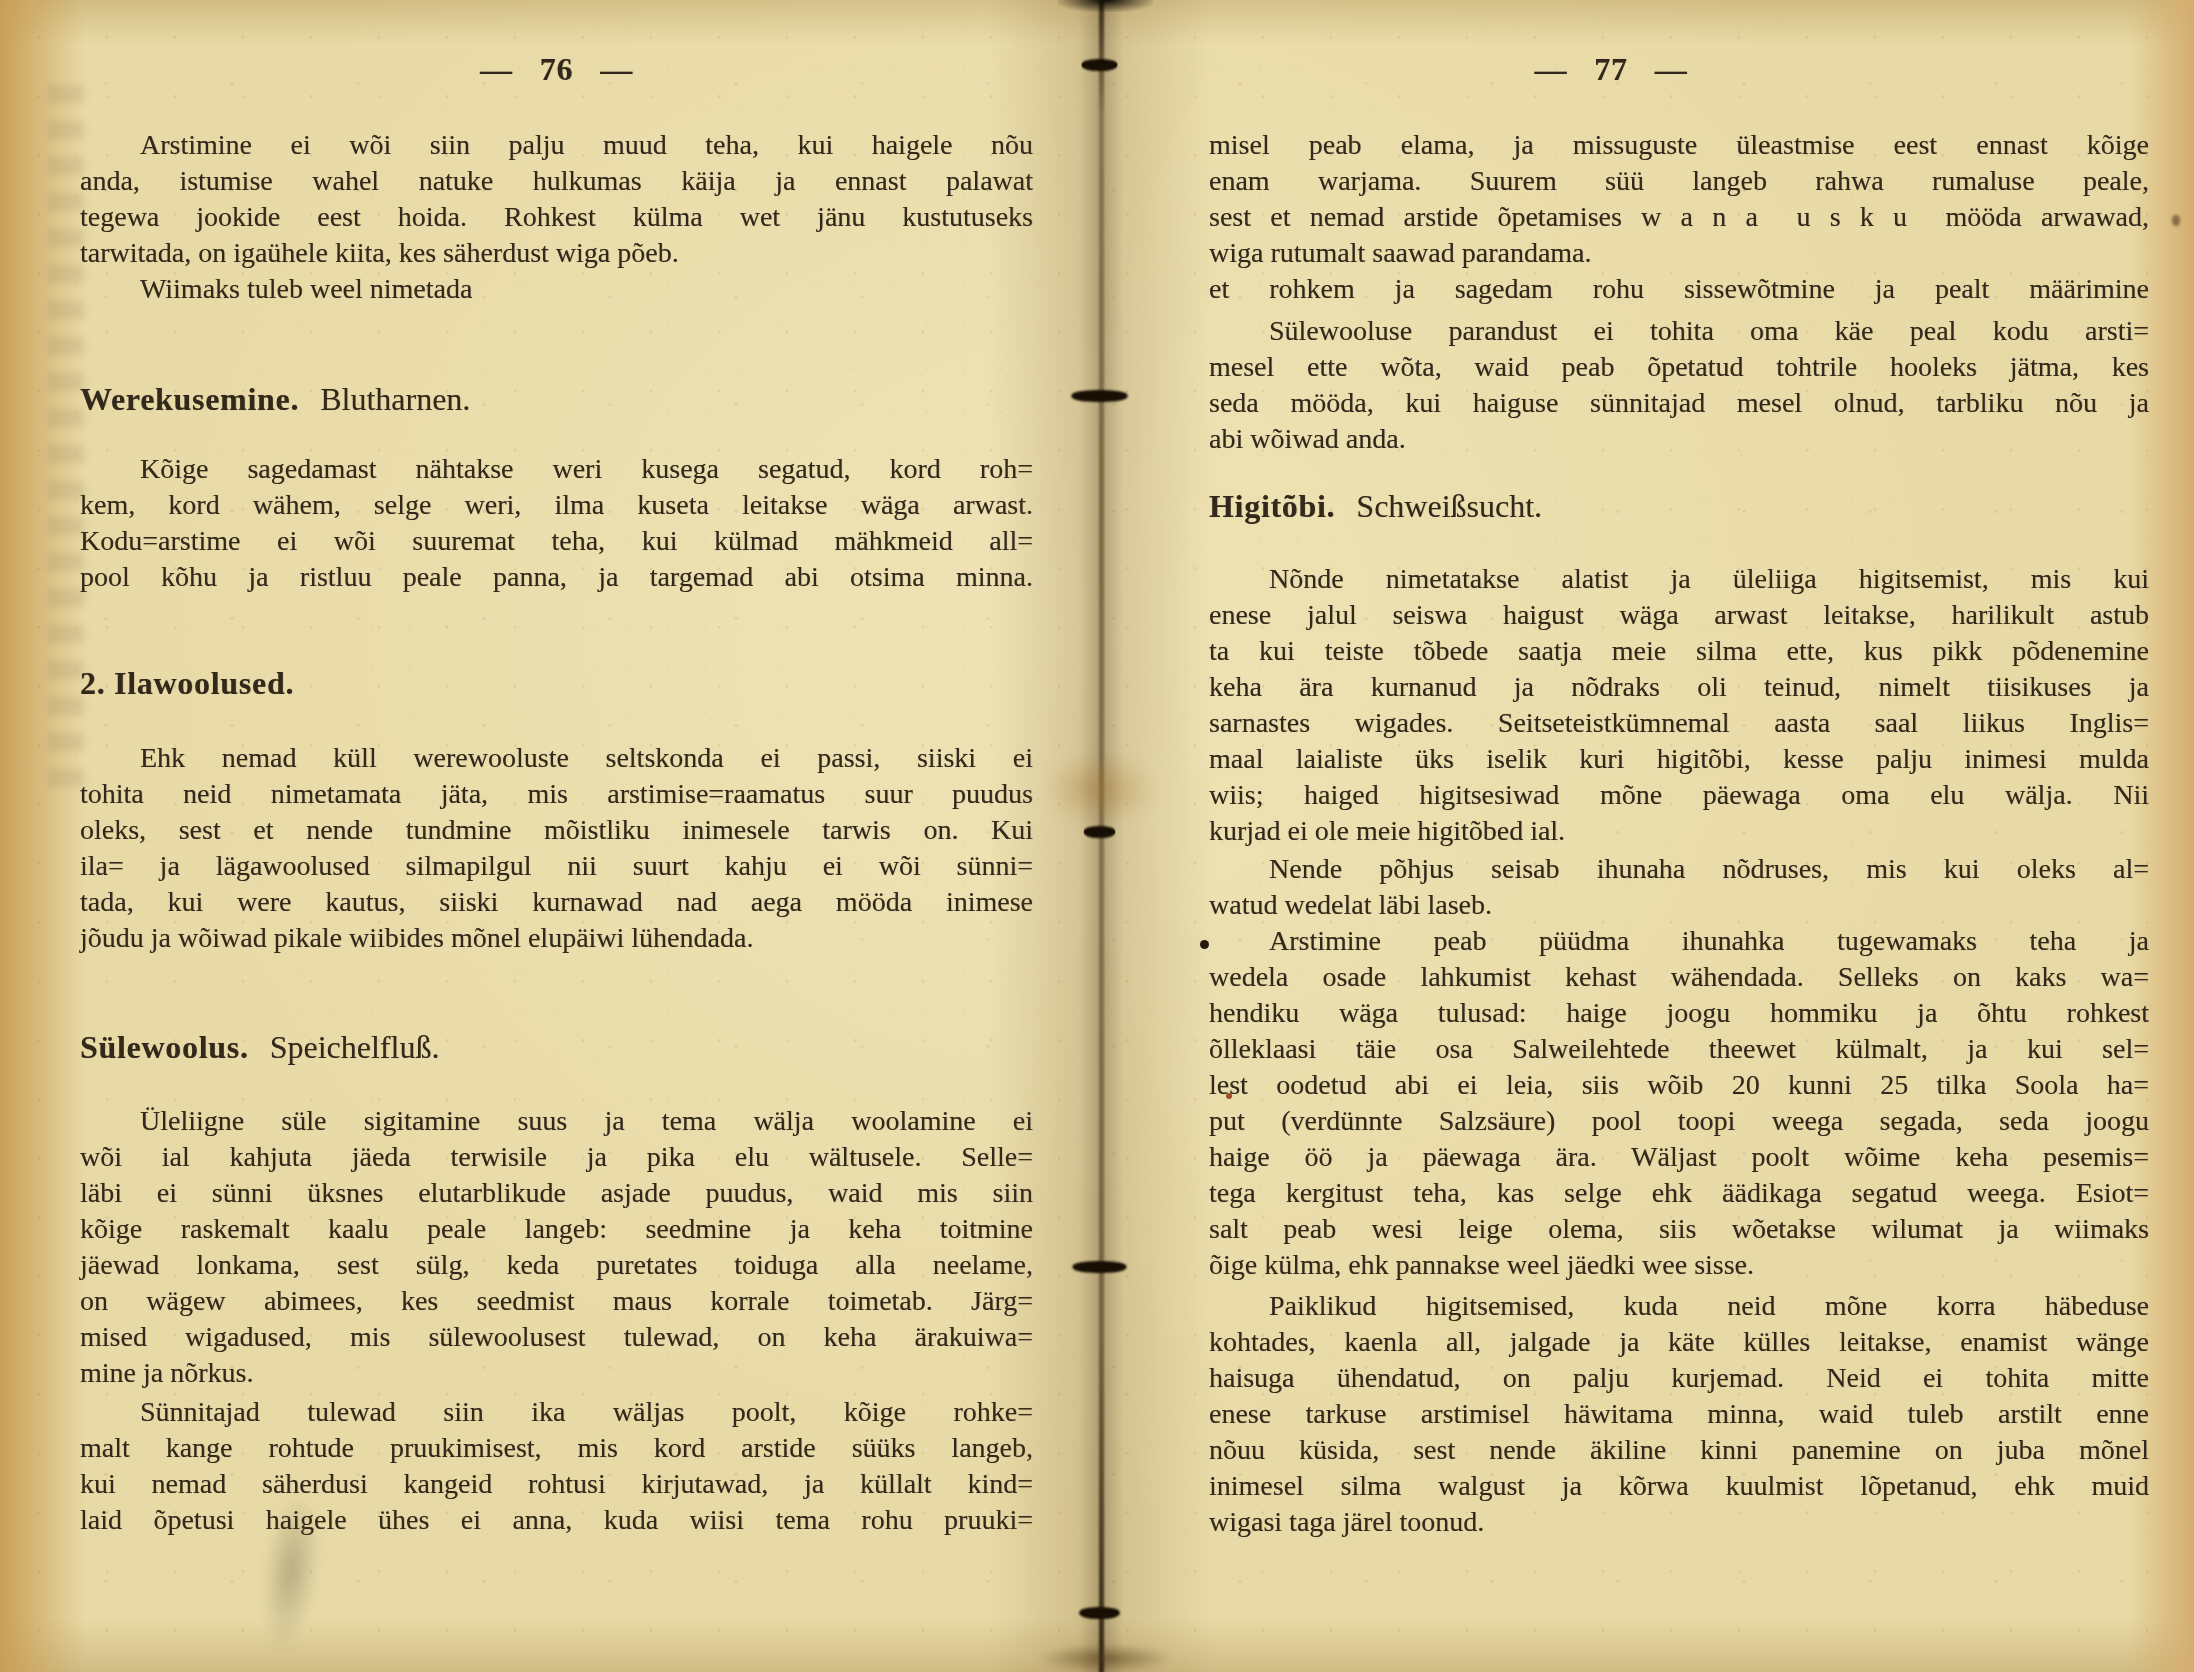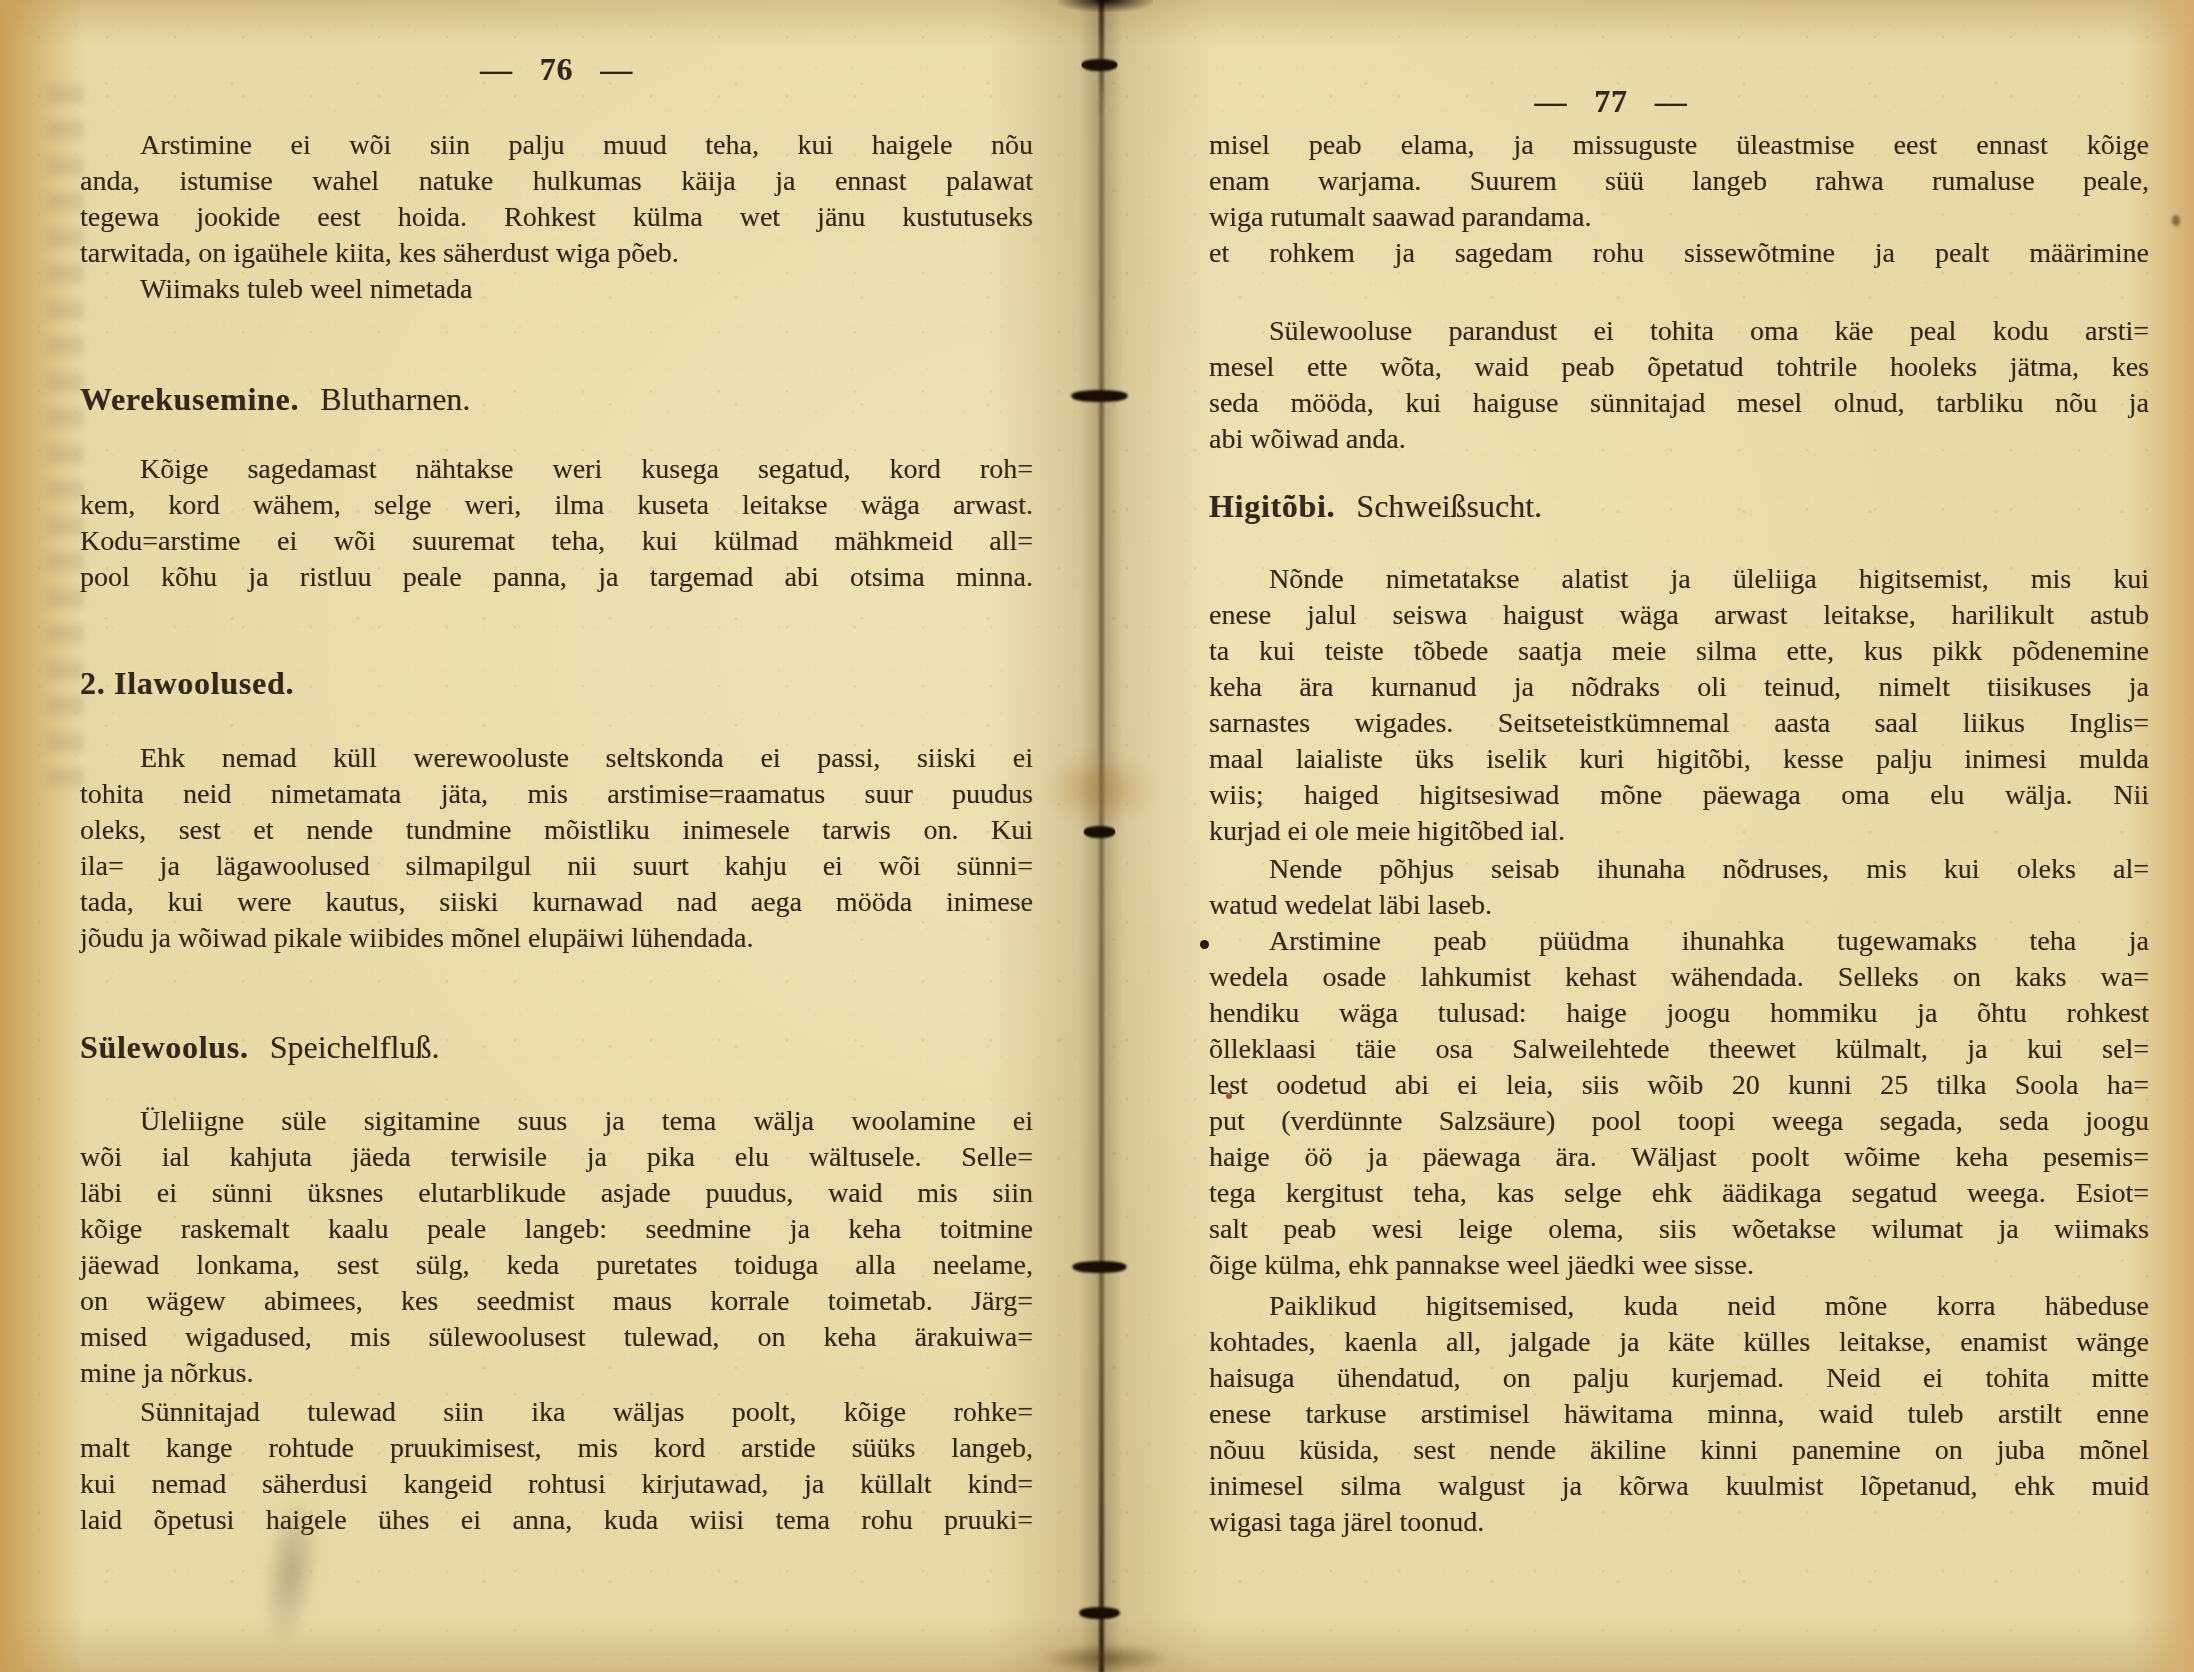--- a/index.html
+++ b/index.html
@@ -59,21 +59,21 @@
     background:#241a0e;filter:blur(0.4px);}
   .edge-nick{position:absolute;left:2172px;top:215px;width:7.8px;height:10.6px;border-radius:50%;
     background:rgba(62,46,24,0.55);filter:blur(1.4px);}
 
   .page{position:absolute;top:0;height:100%;
     text-shadow:0.3px 0.4px 0.7px rgba(50,38,22,0.38);}
   .page-left{left:80px;width:953px;}
   .page-right{left:1209px;width:940px;}
   .pnum{position:absolute;top:51px;left:0;right:0;height:36px;line-height:36px;
     text-align:center;font-size:32px;font-weight:bold;word-spacing:18.4px;letter-spacing:0.7px;}
-  .page-right .pnum{transform:translateX(-68px);margin-top:32px;}
+  .page-right .pnum{transform:translateX(-68px);}
   .para{position:absolute;left:0;right:0;}
   .line{height:36px;line-height:36px;font-size:28px;
     text-align:justify;text-align-last:justify;white-space:nowrap;}
   .line.short{text-align-last:left;}
   .line.ind{text-indent:60px;}
   .hd{position:absolute;left:0;right:0;height:41px;line-height:41px;text-align:left;font-size:32px;}
   .hd .term{font-weight:bold;letter-spacing:0.7px;}
   .hd .trans{font-weight:normal;margin-left:21px;}
   .hd .trans:empty{display:none;}
 </style>
@@ -141,20 +141,21 @@
     <div class="line">laid õpetusi haigele ühes ei anna, kuda wiisi tema rohu pruuki=</div>
   </div>
 </div>
 
 <div class="page page-right">
   <div class="pnum">— 77 —</div>
 
   <div class="para" style="top:127px">
     <div class="line">misel peab elama, ja missuguste üleastmise eest ennast kõige</div>
     <div class="line">enam warjama. Suurem süü langeb rahwa rumaluse peale,</div>
+    <div class="line">sest et nemad arstide õpetamises w&nbsp;a&nbsp;n&nbsp;a &nbsp;u&nbsp;s&nbsp;k&nbsp;u&nbsp; mööda arwawad,</div>
     <div class="line short">wiga rutumalt saawad parandama.</div>
     <div class="line">et rohkem ja sagedam rohu sissewõtmine ja pealt määrimine</div>
   </div>
 
   <div class="para" style="top:313px">
     <div class="line ind">Sülewooluse parandust ei tohita oma käe peal kodu arsti=</div>
     <div class="line">mesel ette wõta, waid peab õpetatud tohtrile hooleks jätma, kes</div>
     <div class="line">seda mööda, kui haiguse sünnitajad mesel olnud, tarbliku nõu ja</div>
     <div class="line short">abi wõiwad anda.</div>
   </div>

